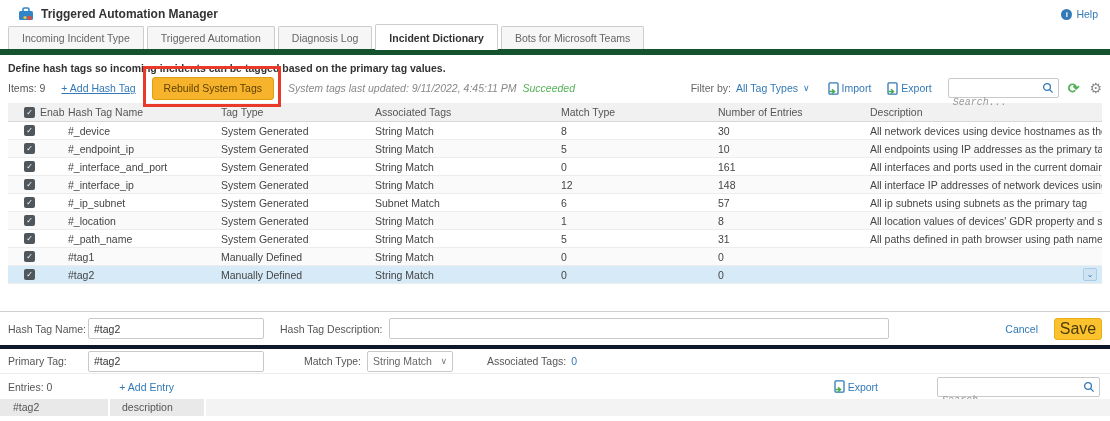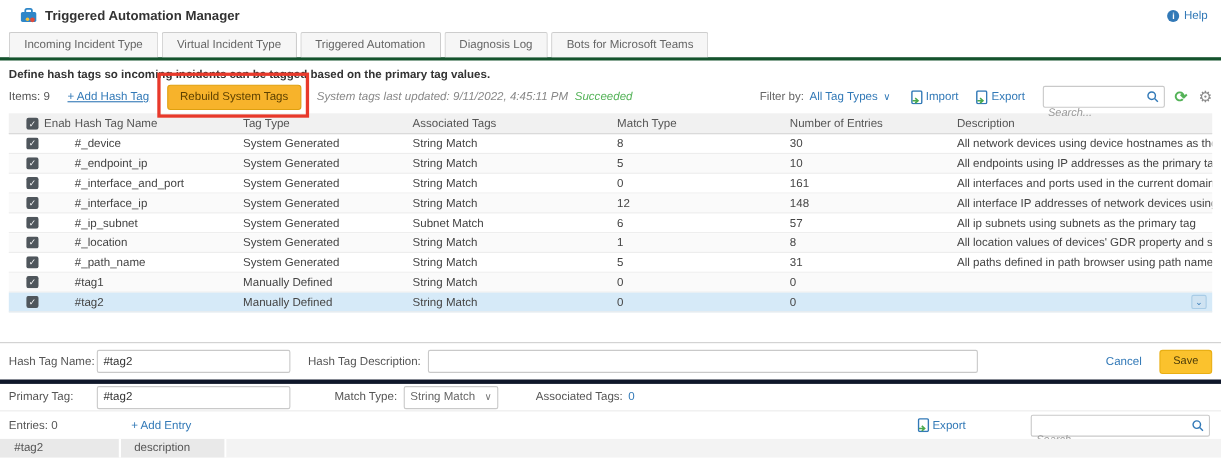--- a/index.html
+++ b/index.html
@@ -17,21 +17,21 @@
   .top-header { display:flex; align-items:center; height:28px; padding:0 12px 0 18px; }
   .app-icon { width:16px; height:16px; margin-right:7px; flex:0 0 auto; }
   .app-title { font-weight:bold; font-size:12px; color:#333; }
   .flex-spacer { flex:1; }
   .help-link { color:#3279b7; display:flex; align-items:center; gap:4px; cursor:pointer; }
   .help-icon { width:11px; height:11px; border-radius:50%; background:#3279b7; color:#fff;
     font-size:8px; font-weight:bold; display:flex; align-items:center; justify-content:center; }
 
   
   .tabbar { display:flex; align-items:flex-end; padding-left:8px; height:27px;
-    border-bottom:3px solid #14532d; }
+    border-bottom:6px solid #14532d; }
   .tab { padding:0 13px; height:23px; line-height:22px; background:#f6f6f6; color:#666;
     border:1px solid #cdcdcd; border-bottom:none; border-radius:2px 2px 0 0; margin-right:3px;
     white-space:nowrap; cursor:pointer; position:relative; }
   .tab.active { background:#fff; height:26px; line-height:26px; color:#333; font-weight:600;
     margin-bottom:-1px; z-index:2; }
 
   
   .content { padding:0 8px; position:relative; }
   .intro { font-weight:bold; color:#333; margin-top:6px; height:14px; line-height:14px; }
 
@@ -46,21 +46,21 @@
   .updated-text { font-style:italic; color:#888; margin-right:6px; white-space:nowrap; }
   .status-text { font-style:italic; color:#53b257; white-space:nowrap; }
   .filter-label { color:#666; margin-right:5px; white-space:nowrap;padding-left:48px; }
   .filter-value { color:#3279b7; white-space:nowrap; cursor:pointer; }
   .chevron { color:#3279b7; font-size:9px; margin:0 18px 0 5px; }
   .tool-link { color:#3279b7; display:flex; align-items:center; gap:3px; margin-right:16px; cursor:pointer; white-space:nowrap; }
   .doc-icon { width:11px; height:13px; }
   .search-box { width:111px; height:20px; border:1px solid #c9c9c9; border-radius:2px;
     display:flex; align-items:center; padding:0 4px; background:#fff; margin-right:9px; }
   .search-box input { border:none; outline:none; flex:1; min-width:0; font-size:10px; color:#555;
-    font-family:Liberation Sans, sans-serif; background:transparent;margin-top:28px; }
+    font-family:Liberation Mono, monospace; background:transparent;margin-top:28px; }
   .search-box input::placeholder { font-style:italic; color:#999; }
   .mag-icon { width:12px; height:12px; flex:0 0 auto; }
   .refresh-icon { color:#53b257; font-size:14px; font-weight:bold; margin-right:10px; cursor:pointer; }
   .gear-icon { color:#8a8a8a; font-size:14px; cursor:pointer; }
 
   
   .table { margin-top:2px; }
   .grid-row { display:grid; grid-template-columns:56px 153px 154px 186px 157px 152px 1fr; align-items:center; }
   .thead { background:#f1f1f1; height:19px; border-bottom:1px solid #d8d8d8; color:#555; }
   .cell { padding-left:4px; white-space:nowrap; overflow:hidden; }
@@ -84,21 +84,21 @@
   .row-c { height:26px; border-top:1px solid #ececec;gap:43px; }
   .flabel { color:#555; white-space:nowrap; }
   .lab-fixed { width:80px; flex:0 0 auto; }
   .tinput { height:21px; border:1px solid #c9c9c9; border-radius:2px; padding:0 5px;
     font-size:10.5px; color:#333; font-family:inherit; }
   .name-input, .primary-input { width:176px; }
   .desc-label { margin-left:16px; }
   .desc-input { width:500px; margin-left:6px; }
   .cancel-link { color:#3279b7; margin-right:16px; cursor:pointer; }
   .save-btn { background:#FBC22D; border:1px solid #E9AF14; color:#4a3b0a; height:22px; width:48px;
-    border-radius:3px; font-size:10px; font-family:inherit; cursor:pointer; }
+    border-radius:3px; font-size:16px; font-family:inherit; cursor:pointer; }
   .match-label { margin-left:40px; margin-right:6px; }
   .select-box { width:86px; height:21px; border:1px solid #c9c9c9; border-radius:2px;
     display:flex; align-items:center; padding:0 5px; color:#666; cursor:pointer; background:#fff; }
   .select-box .sel-chevron { margin-left:auto; color:#777; font-size:9px; }
   .assoc-label { margin-left:34px; margin-right:5px; }
   .blue-num { color:#3279b7; }
   .add-entry { color:#3279b7; margin-left:24px; cursor:pointer; }
   .entries-header { display:flex; height:17px; align-items:center; margin-top:0; }
   .eh-cell { background:#e9e9e9; height:17px; line-height:17px; color:#555; border-right:2px solid #fff;
     white-space:nowrap; overflow:hidden; }
@@ -121,23 +121,23 @@
     <span class="app-title">Triggered Automation Manager</span>
     <span class="flex-spacer"></span>
     <span class="help-link">
       <span class="help-icon">i</span>
       <span>Help</span>
     </span>
   </div>
 
   <div class="tabbar">
       <div class="tab">Incoming Incident Type</div>
-      <div class="tab">Virtual Incident Type</div>
       <div class="tab">Triggered Automation</div>
       <div class="tab">Diagnosis Log</div>
+      <div class="tab active">Incident Dictionary</div>
       <div class="tab">Bots for Microsoft Teams</div>
     </div>
 
   <div class="content">
 
     <div class="intro">Define hash tags so incoming incidents can be tagged based on the primary tag values.</div>
 
     <div class="toolbar">
       <span class="items-count">Items: 9</span>
       <span class="add-link">+ Add Hash Tag</span>

